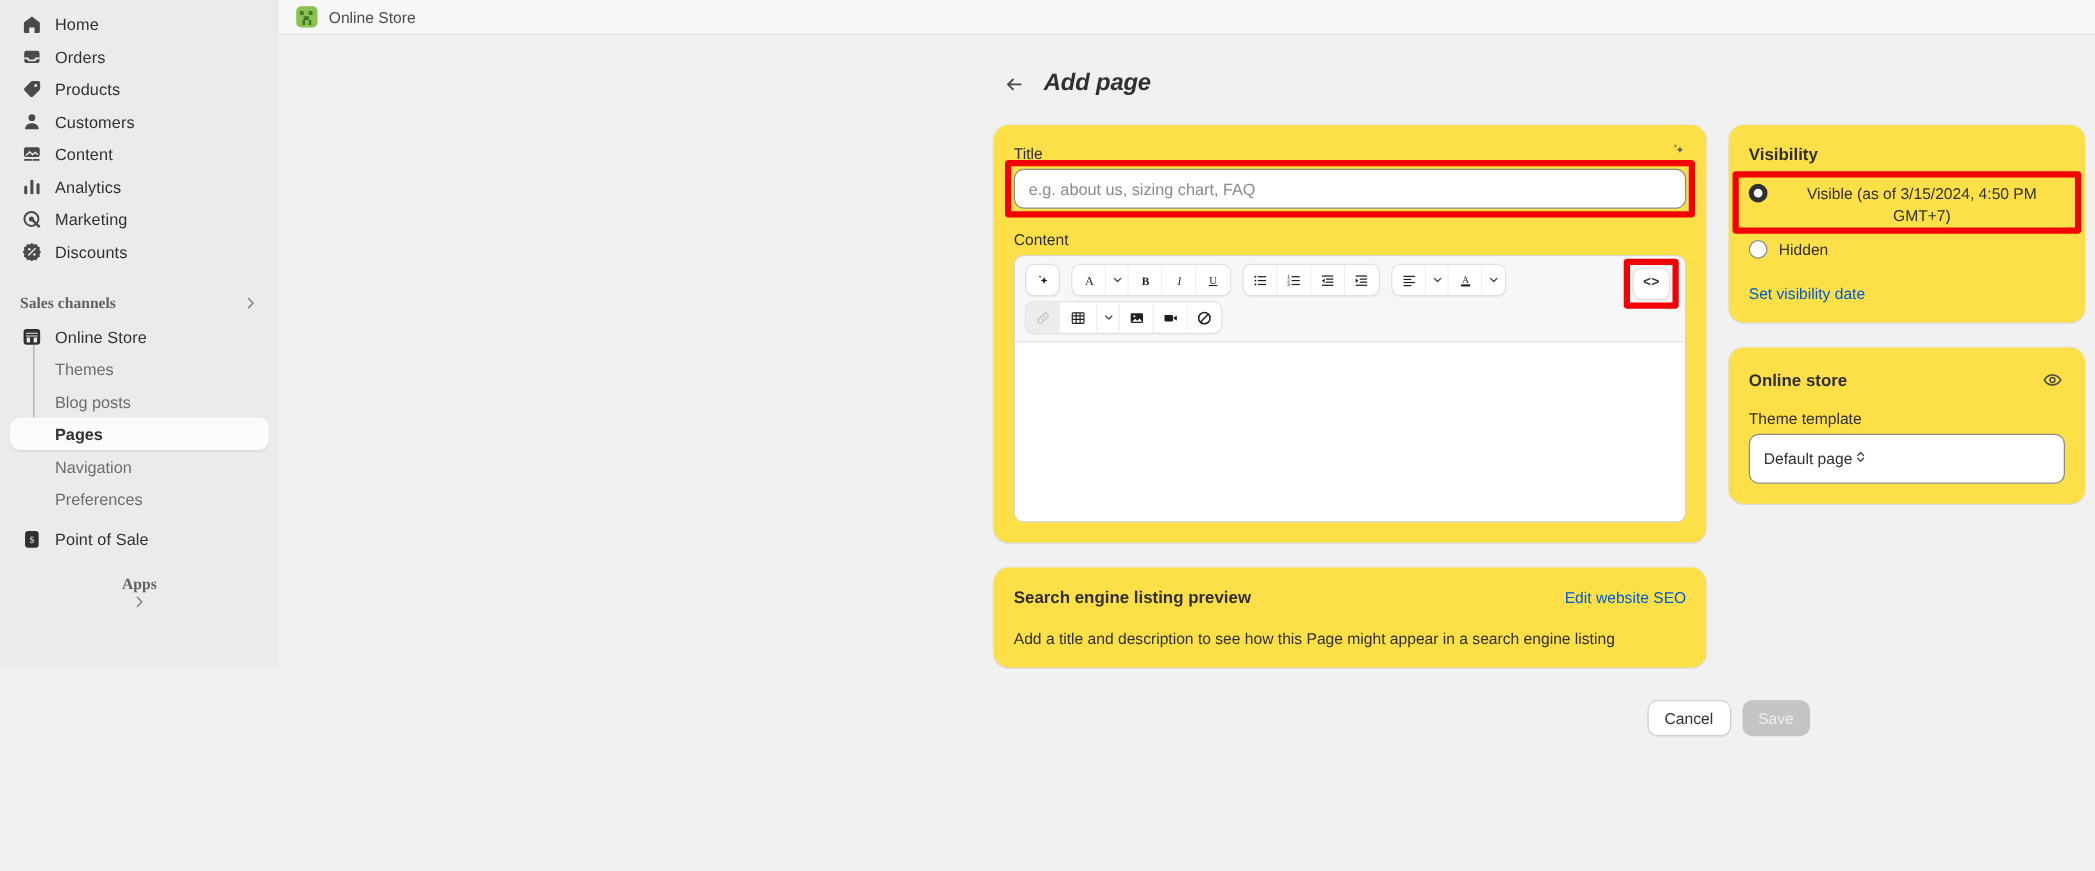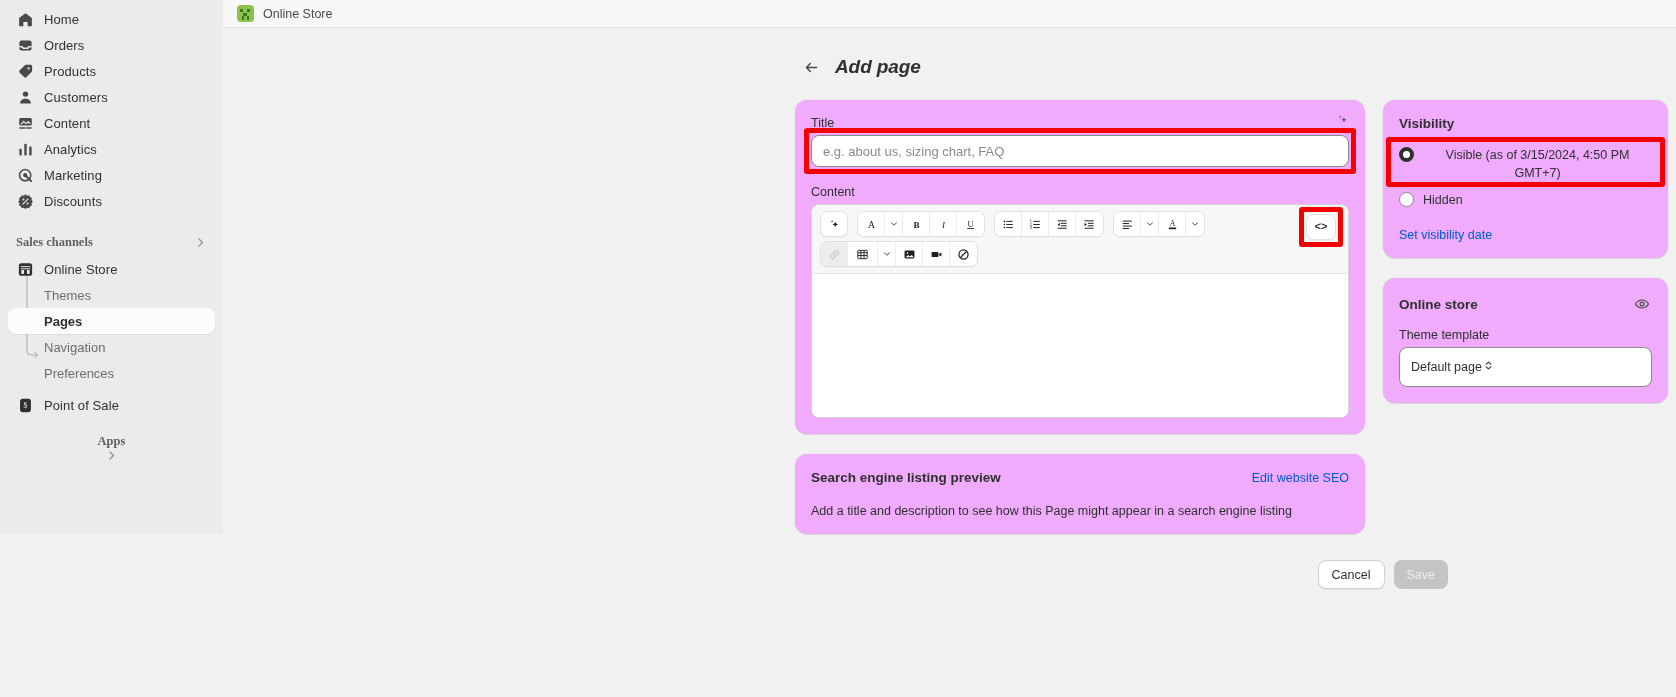--- a/index.html
+++ b/index.html
@@ -133,21 +133,21 @@
 
   .layout {
     display: flex;
     gap: 18px;
     padding: 22px 0 0 572px;
   }
   .col-main { width: 570px; flex: 0 0 570px; }
   .col-side { width: 285px; flex: 0 0 285px; }
 
   .card {
-    background: #f0abfc;
+    background: #fde047;
     border-radius: 12px;
     box-shadow: 0 1px 0 rgba(0,0,0,0.07), 0 0 0 1px rgba(0,0,0,0.035);
     padding: 16px;
     position: relative;
   }
   .field-label { font-size: 12.5px; color: #303030; margin-bottom: 5px; display:block; }
 
   .text-input {
     width: 100%;
     height: 32px;
@@ -378,20 +378,23 @@
       <span class="nav-label">Online Store</span>
     </div>
 
     <svg class="connector" viewBox="0 0 14 84">
       <path d="M2 0 L2 74 Q2 79 7 79 L12 79" fill="none" stroke="#b5b5b5" stroke-width="1.2"></path>
       <path d="M9.5 76.4 L12.6 79 L9.5 81.6" fill="none" stroke="#b5b5b5" stroke-width="1.2"></path>
     </svg>
 
     <div class="sub-item">
       <span>Themes</span>
+    </div>
+    <div class="sub-item">
+      <span>Blog posts</span>
     </div>
     <div class="sub-item active">
       <span>Pages</span>
     </div>
     <div class="sub-item">
       <span>Navigation</span>
     </div>
     <div class="sub-item">
       <span>Preferences</span>
     </div>

